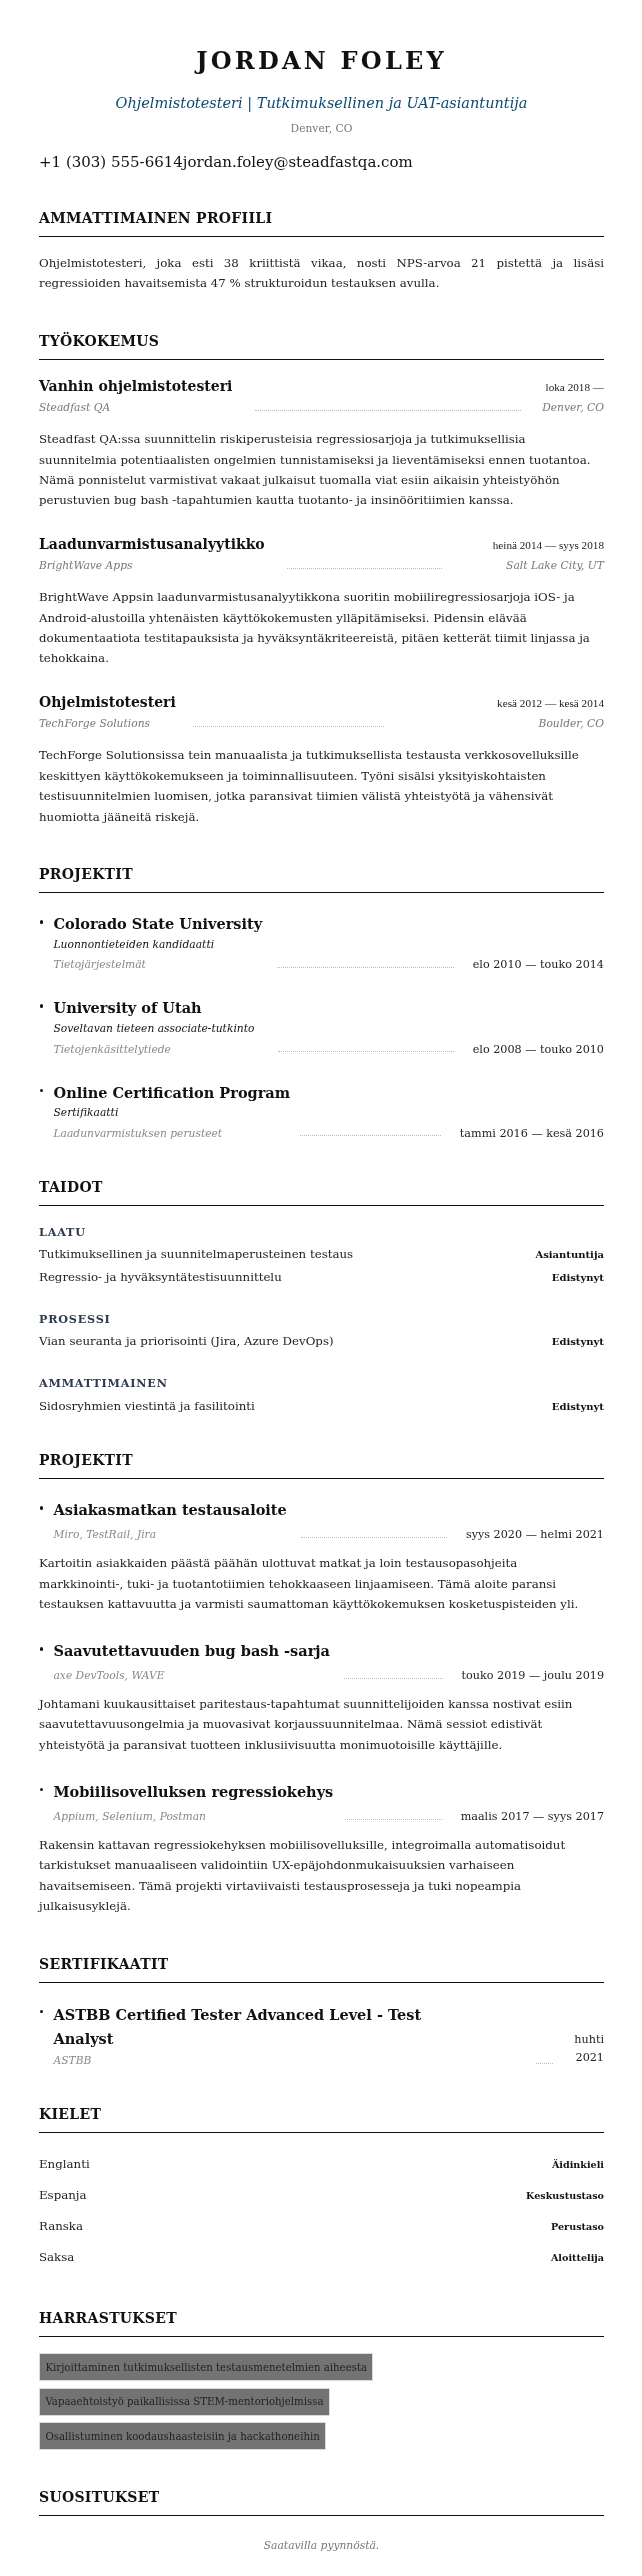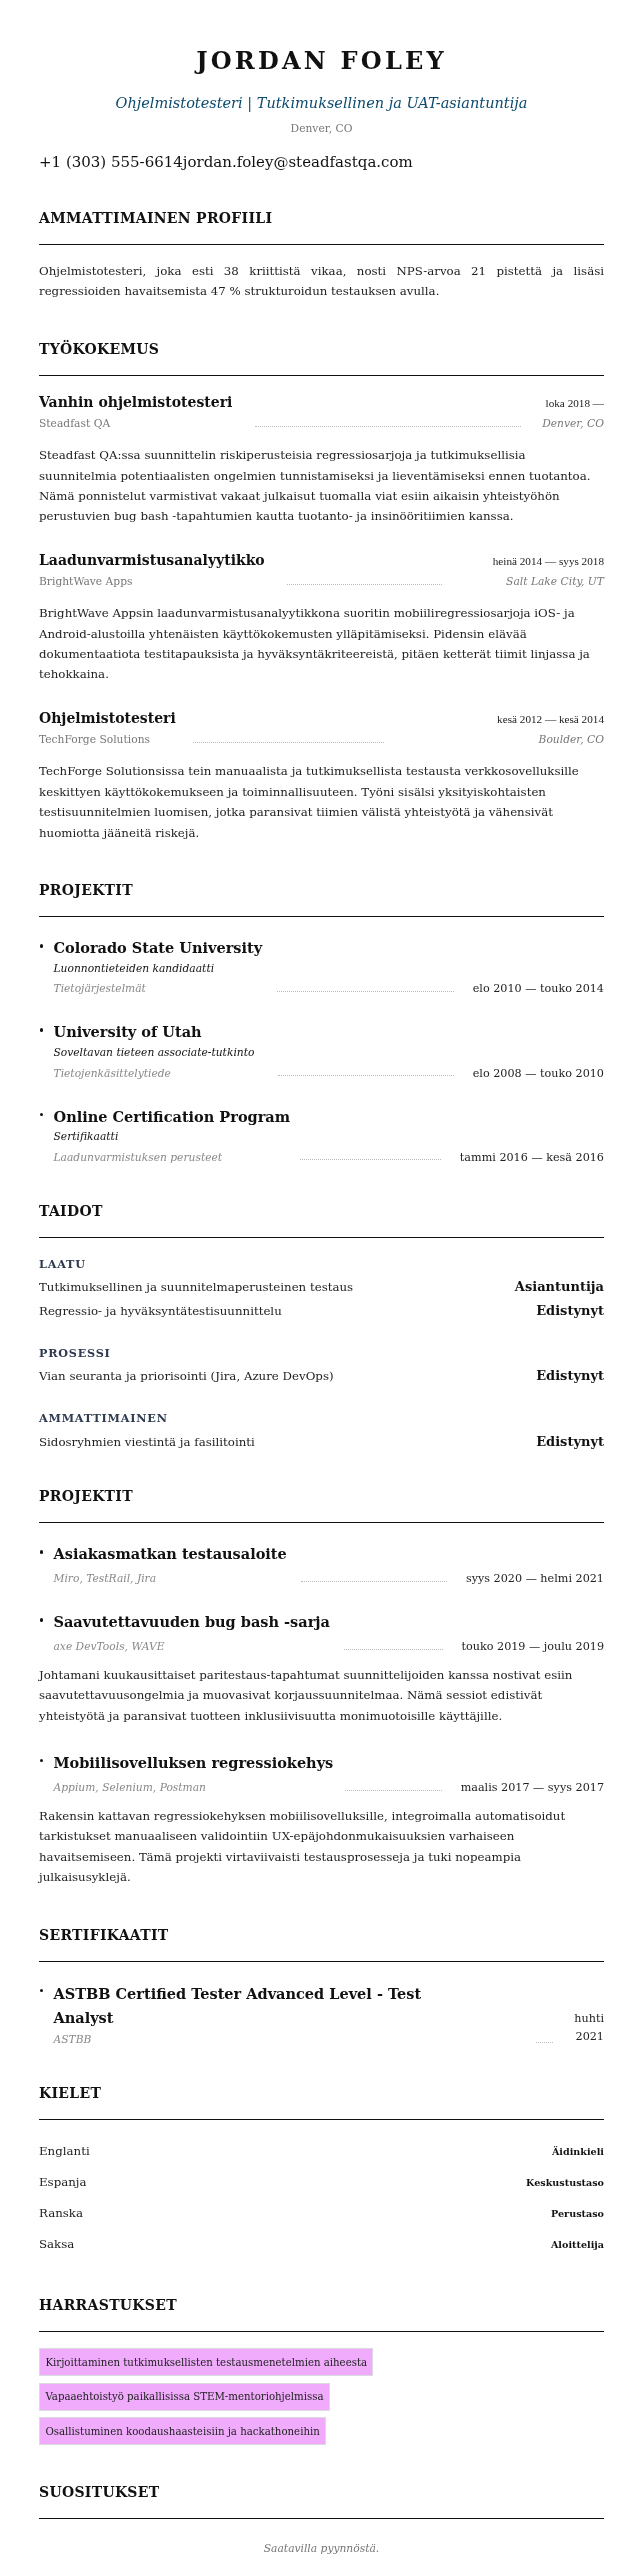--- a/index.html
+++ b/index.html
@@ -21,70 +21,70 @@
   .location { font-size: 10.7px; color: #777; margin-top: 10.7px; }
   .contact-row {
     display: flex; justify-content: flex-start;
     font-size: 15px; color: #111; margin-top: 18px;
   }
 
   
   .section { margin-top: 39px; }
   .section-title {
     font-size: 14px; font-weight: bold; color: #111;
-    padding-bottom: 18px; border-bottom: 1.6px solid #111;
+    padding-bottom: 10px; border-bottom: 1.6px solid #111;
     letter-spacing: 0.3px;
   }
   .para { font-size: 11.8px; line-height: 20.4px; color: #222; }
   .profile-text { margin-top: 16px; text-align: justify; }
 
   
   .job { margin-top: 18px; }
   .job + .job { margin-top: 25px; }
   .job-top { display: flex; justify-content: space-between; align-items: baseline; }
   .job-title { font-size: 14px; font-weight: bold; color: #111; }
   .job-dates { font-size: 11.2px; color: #222; font-family: Liberation Serif, serif; }
   .job-sub { display: flex; align-items: flex-end; margin-top: 7.5px; }
-  .job-company { font-size: 10.7px; color: #777; }
+  .job-company { font-size: 10.7px; font-style: italic; color: #777; }
   .leader { flex: 1; border-bottom: 1.1px dotted #bbb; margin: 0 21.4px 3.2px 21.4px; }
   .job-loc { font-size: 10.7px; font-style: italic; color: #777; }
   .job-desc { margin-top: 15px; }
 
   
   .bentry { margin-top: 20.4px; position: relative; padding-left: 14.5px; }
   .bentry + .bentry { margin-top: 26px; }
   .bullet { position: absolute; left: 1.1px; top: 7px; width: 3.2px; height: 3.2px; border-radius: 50%; background: #111; }
   .b-title { font-size: 14.5px; font-weight: bold; color: #111; line-height: 21.4px; }
   .b-degree { font-size: 10.7px; font-style: italic; color: #111; margin-top: 3.2px; }
   .b-sub { display: flex; align-items: flex-end; margin-top: 7.5px; }
   .b-field { font-size: 10.7px; font-style: italic; color: #888; }
   .b-dates { font-size: 11.2px; color: #222; }
 
   
   .skill-cat { margin-top: 19px; }
   .skill-cat-title { font-size: 11.2px; font-weight: bold; color: #2d3a4f; letter-spacing: 0.8px; }
   .skill-row { display: flex; justify-content: space-between; align-items: baseline; margin-top: 8.6px; }
   .skill-name { font-size: 11.8px; color: #222; }
-  .skill-level { font-size: 13px; font-weight: bold; color: #111; }
+  .skill-level { font-size: 10px; font-weight: bold; color: #111; }
   .skill-cat + .skill-cat { margin-top: 28px; }
 
   
   .proj-desc { margin-top: 11.8px; margin-left: -14.5px; }
   .cert-dates { font-size: 11.2px; color: #222; text-align: right; line-height: 18px; }
 
   
   .lang-list { margin-top: 14px; }
   .lang-row { display: flex; justify-content: space-between; align-items: baseline; height: 31px; padding-top: 9.6px; }
   .lang-name { font-size: 11.8px; color: #222; }
   .lang-level { font-size: 9.6px; font-weight: bold; color: #111; }
 
   
   .tags { margin-top: 16px; display: flex; flex-direction: column; align-items: flex-start; gap: 6.4px; }
   .tag {
-    background: #f0abfc; border: 0.5px solid #d9dbdf;
+    background: #737373; border: 0.5px solid #d9dbdf;
     font-size: 10.2px; color: #222; padding: 7.5px 5.4px;
   }
 
   
   .reco { text-align: center; font-size: 10.7px; font-style: italic; color: #777; margin-top: 22.5px; }
 </style>
 </head>
 <body>
 
 <div class="page">
@@ -220,20 +220,21 @@
     <h2 class="section-title">PROJEKTIT</h2>
 
     <div class="bentry">
       <span class="bullet"></span>
       <div class="b-title">Asiakasmatkan testausaloite</div>
       <div class="b-sub">
         <span class="b-field">Miro, TestRail, Jira</span>
         <span class="leader" style="margin-left:145px;margin-right:19px"></span>
         <span class="b-dates">syys 2020 — helmi 2021</span>
       </div>
+      <p class="para proj-desc">Kartoitin asiakkaiden päästä päähän ulottuvat matkat ja loin testausopasohjeita markkinointi-, tuki- ja tuotantotiimien tehokkaaseen linjaamiseen. Tämä aloite paransi testauksen kattavuutta ja varmisti saumattoman käyttökokemuksen kosketuspisteiden yli.</p>
     </div>
 
     <div class="bentry">
       <span class="bullet"></span>
       <div class="b-title">Saavutettavuuden bug bash -sarja</div>
       <div class="b-sub">
         <span class="b-field">axe DevTools, WAVE</span>
         <span class="leader" style="margin-left:179px;margin-right:19px"></span>
         <span class="b-dates">touko 2019 — joulu 2019</span>
       </div>

